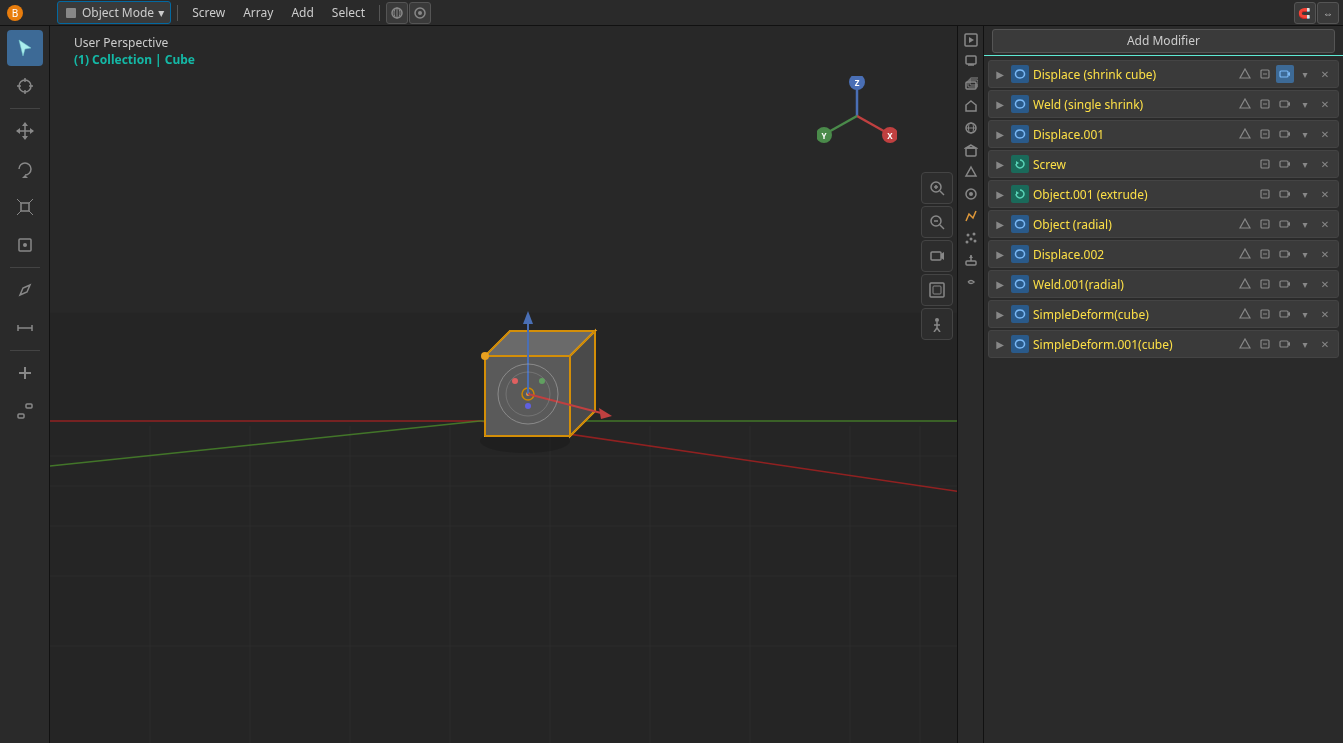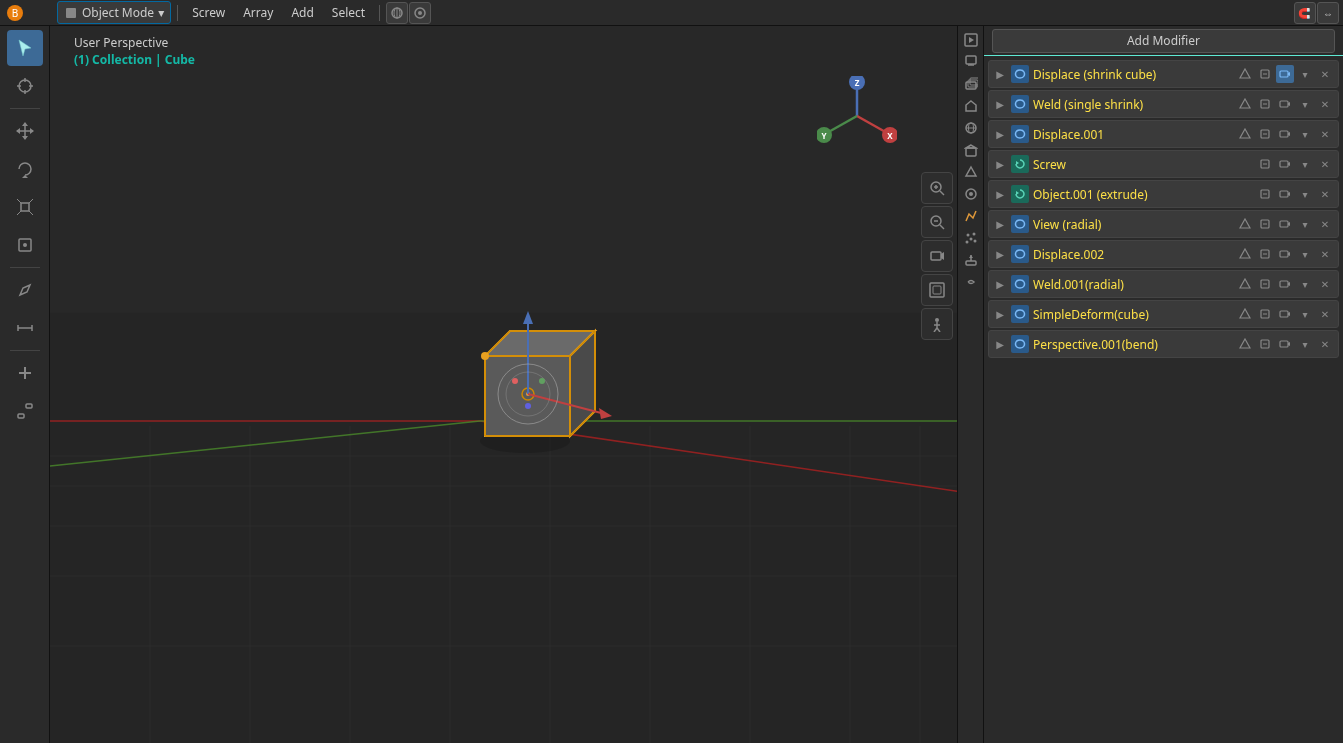--- a/index.html
+++ b/index.html
@@ -814,21 +814,21 @@
             <div class="mod-ctrl-btn">✕</div>
           </div>
         </div>
         <div class="modifier-row">
           <div class="modifier-expand">▶</div>
           <div class="modifier-icon blue">
             <svg width="12" height="12" viewBox="0 0 12 12">
               <path d="M2 4 Q3 2 6 2 Q9 2 10 4 Q11 6 10 8 Q9 10 6 10 Q3 10 2 8 Q1 6 2 4" fill="none" stroke="#7ab8f5" stroke-width="1.5"></path>
             </svg>
           </div>
-          <div class="modifier-name">View (radial)</div>
+          <div class="modifier-name">Object (radial)</div>
           <div class="modifier-controls">
             <div class="mod-ctrl-btn">
               <svg width="12" height="12" viewBox="0 0 12 12">
                 <polygon points="6,1 11,10 1,10" fill="none" stroke="#888" stroke-width="1.2"></polygon>
               </svg>
             </div>
             <div class="mod-ctrl-btn">
               <svg width="12" height="12" viewBox="0 0 12 12">
                 <rect x="2" y="2" width="8" height="8" rx="1" fill="none" stroke="#888" stroke-width="1.2"></rect>
                 <line x1="4" y1="6" x2="8" y2="6" stroke="#888" stroke-width="1"></line>
@@ -934,21 +934,21 @@
             <div class="mod-ctrl-btn">✕</div>
           </div>
         </div>
         <div class="modifier-row">
           <div class="modifier-expand">▶</div>
           <div class="modifier-icon blue">
             <svg width="12" height="12" viewBox="0 0 12 12">
               <path d="M2 4 Q3 2 6 2 Q9 2 10 4 Q11 6 10 8 Q9 10 6 10 Q3 10 2 8 Q1 6 2 4" fill="none" stroke="#7ab8f5" stroke-width="1.5"></path>
             </svg>
           </div>
-          <div class="modifier-name">Perspective.001(bend)</div>
+          <div class="modifier-name">SimpleDeform.001(cube)</div>
           <div class="modifier-controls">
             <div class="mod-ctrl-btn">
               <svg width="12" height="12" viewBox="0 0 12 12">
                 <polygon points="6,1 11,10 1,10" fill="none" stroke="#888" stroke-width="1.2"></polygon>
               </svg>
             </div>
             <div class="mod-ctrl-btn">
               <svg width="12" height="12" viewBox="0 0 12 12">
                 <rect x="2" y="2" width="8" height="8" rx="1" fill="none" stroke="#888" stroke-width="1.2"></rect>
                 <line x1="4" y1="6" x2="8" y2="6" stroke="#888" stroke-width="1"></line>

